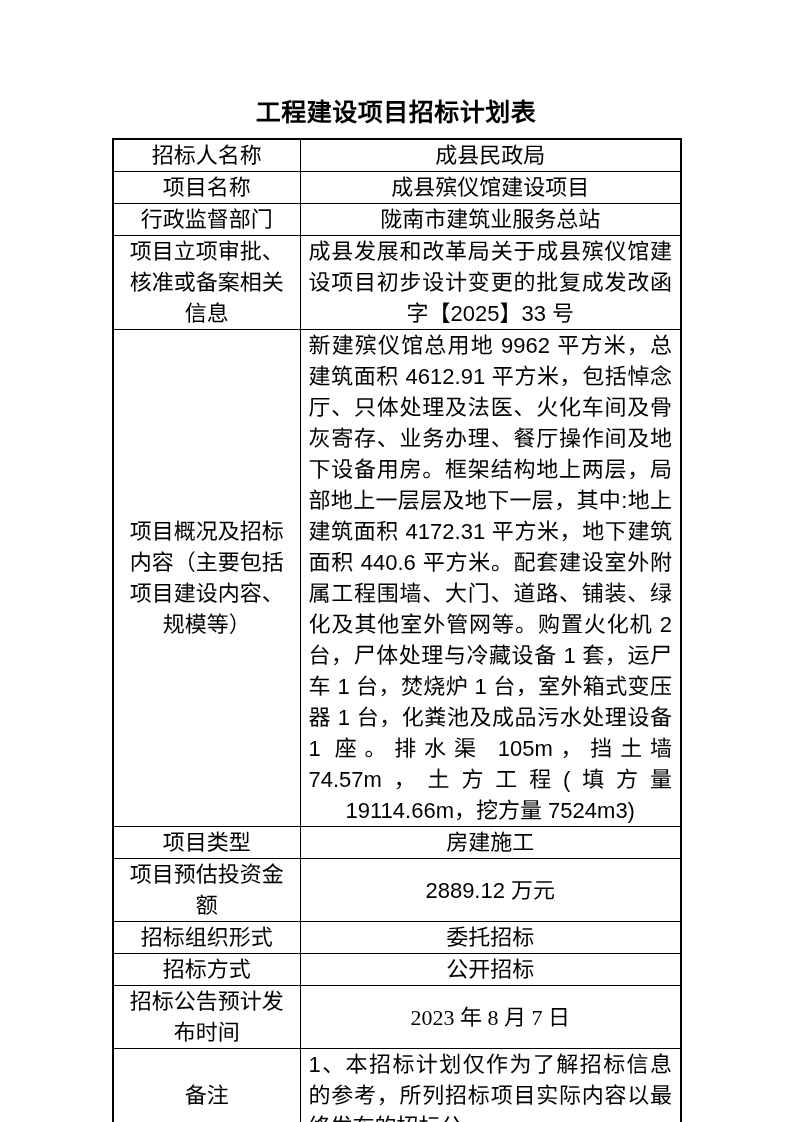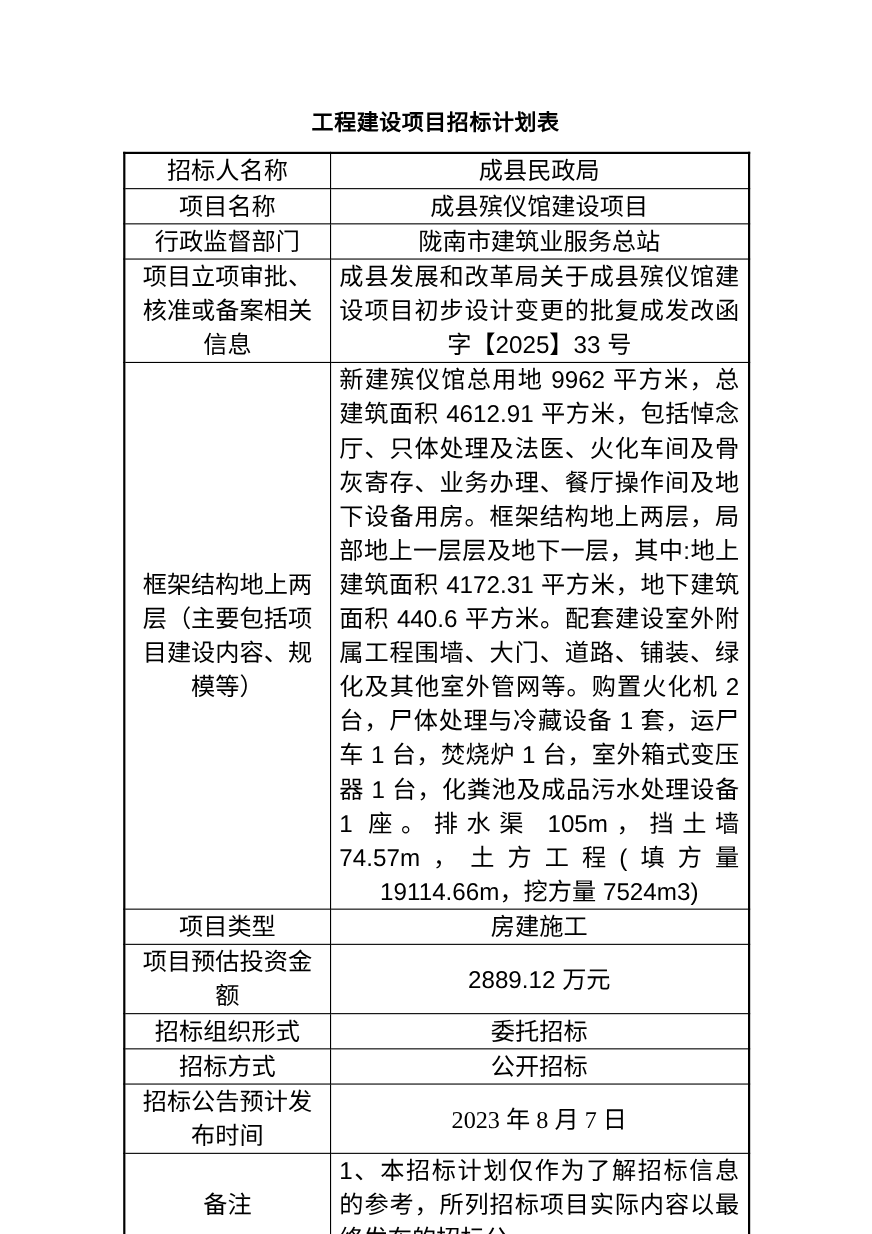--- a/index.html
+++ b/index.html
@@ -17,21 +17,21 @@
     font-family: "Liberation Sans", "DejaVu Sans", serif;
     overflow: hidden;
   }
   .doc-title {
     position: absolute;
     top: 96px;
     left: 112px;
     width: 568px;
     margin: 0;
     text-align: center;
-    font-size: 20px;
+    font-size: 25px;
     line-height: 33px;
     font-weight: bold;
     letter-spacing: 0.5px;
   }
   table.doc-table {
     position: absolute;
     top: 138px;
     left: 112px;
     width: 568px;
     border-collapse: collapse;
@@ -97,21 +97,21 @@
       </tr>
       <tr class="rh-single">
         <td class="label-cell">行政监督部门</td>
         <td class="value-cell align-center">陇南市建筑业服务总站</td>
       </tr>
       <tr class="rh-approval">
         <td class="label-cell">项目立项审批、核准或备案相关信息</td>
         <td class="value-cell align-justify-center">成县发展和改革局关于成县殡仪馆建设项目初步设计变更的批复成发改函字【2025】33 号</td>
       </tr>
       <tr class="rh-big">
-        <td class="label-cell">框架结构地上两层（主要包括项目建设内容、规模等）</td>
+        <td class="label-cell">项目概况及招标内容（主要包括项目建设内容、规模等）</td>
         <td class="value-cell align-justify-center">新建殡仪馆总用地 9962 平方米，总建筑面积 4612.91 平方米，包括悼念厅、只体处理及法医、火化车间及骨灰寄存、业务办理、餐厅操作间及地下设备用房。框架结构地上两层，局部地上一层层及地下一层，其中:地上建筑面积 4172.31 平方米，地下建筑面积 440.6 平方米。配套建设室外附属工程围墙、大门、道路、铺装、绿化及其他室外管网等。购置火化机 2 台，尸体处理与冷藏设备 1 套，运尸车 1 台，焚烧炉 1 台，室外箱式变压器 1 台，化粪池及成品污水处理设备 1 座。排水渠 105m，挡土墙 74.57m，土方工程(填方量 19114.66m，挖方量 7524m3)</td>
       </tr>
       <tr class="rh-single">
         <td class="label-cell">项目类型</td>
         <td class="value-cell align-center">房建施工</td>
       </tr>
       <tr class="rh-single">
         <td class="label-cell">项目预估投资金额</td>
         <td class="value-cell align-center">2889.12 万元</td>
       </tr>

